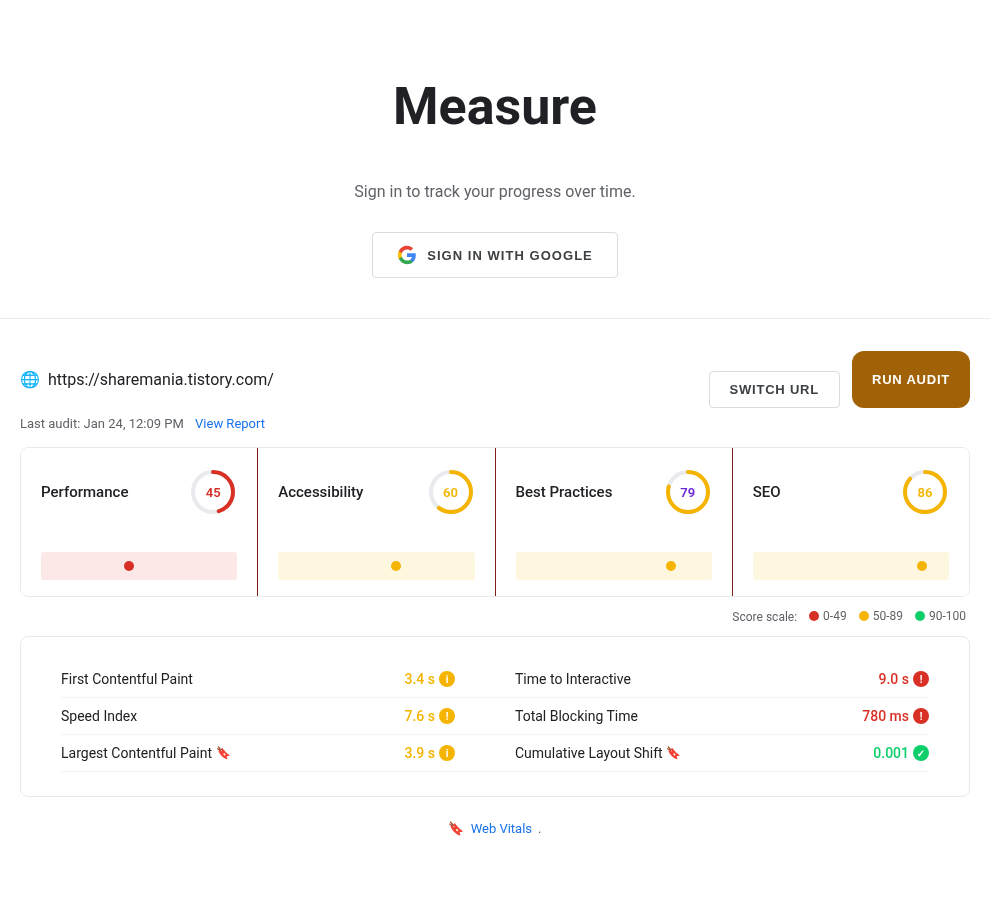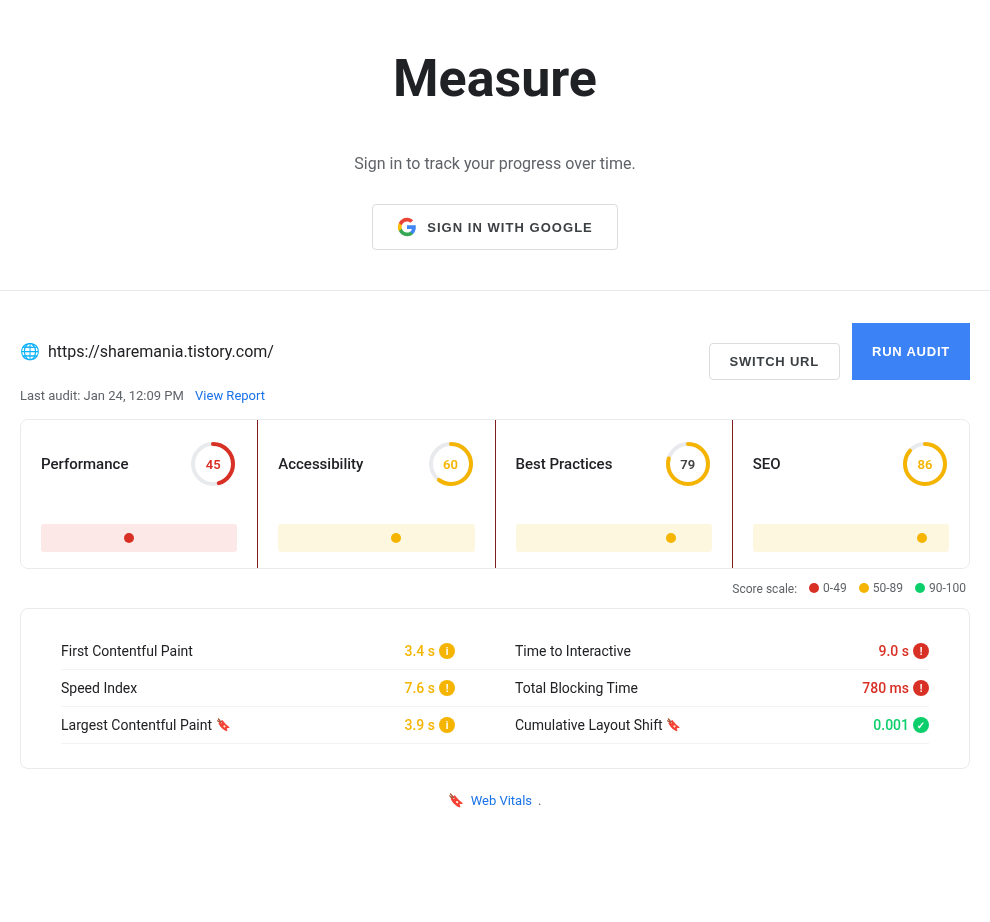--- a/index.html
+++ b/index.html
@@ -5,21 +5,21 @@
     * { box-sizing: border-box; margin: 0; padding: 0; }
     body {
       font-family: -apple-system, BlinkMacSystemFont, 'Segoe UI', Roboto, sans-serif;
       background: #fff;
       color: #202124;
     }
 
     
     .header-section {
       text-align: center;
-      padding: 48px 20px 40px;
+      padding: 76px 20px 40px;
       border-bottom: 1px solid #e8eaed;
     }
     .main-title {
       font-size: 52px;
       font-weight: 700;
       color: #202124;
       margin-bottom: 16px;
     }
     .subtitle {
       font-size: 16px;
@@ -81,22 +81,22 @@
       font-size: 13px;
       font-weight: 600;
       letter-spacing: 0.06em;
       color: #3c4043;
       text-transform: uppercase;
       margin-top: 20px;
     }
     .run-audit-btn {
       padding: 10px 20px;
       border: none;
-      border-radius: 0;
-      background: #3b82f6;
+      border-radius: 12px;
+      background: #a16207;
       cursor: pointer;
       font-size: 13px;
       font-weight: 600;
       letter-spacing: 0.06em;
       color: #fff;
       text-transform: uppercase;
     }
     .last-audit {
       font-size: 13px;
       color: #5f6368;
@@ -353,21 +353,21 @@
     </div>
   </div>
       <div class="score-card">
     <div class="card-header">
       <span class="card-title">Best Practices</span>
       <div class="score-circle">
         <svg viewBox="0 0 48 48">
           <circle cx="24" cy="24" r="20" fill="none" stroke="#e8eaed" stroke-width="4"></circle>
           <circle cx="24" cy="24" r="20" fill="none" stroke="#f4b400" stroke-width="4" stroke-dasharray="125.66370614359172" stroke-dashoffset="26.389378290154255" stroke-linecap="round"></circle>
         </svg>
-        <span class="score-text" style="color:#404040">79</span>
+        <span class="score-text" style="color:#6d28d9">79</span>
       </div>
     </div>
     <div class="bar-chart">
       <div class="bar-bg" style="background:#fef7e0"></div>
       <div class="bar-dot" style="left:calc(79% - 5px); background:#f4b400"></div>
     </div>
   </div>
       <div class="score-card">
     <div class="card-header">
       <span class="card-title">SEO</span>

